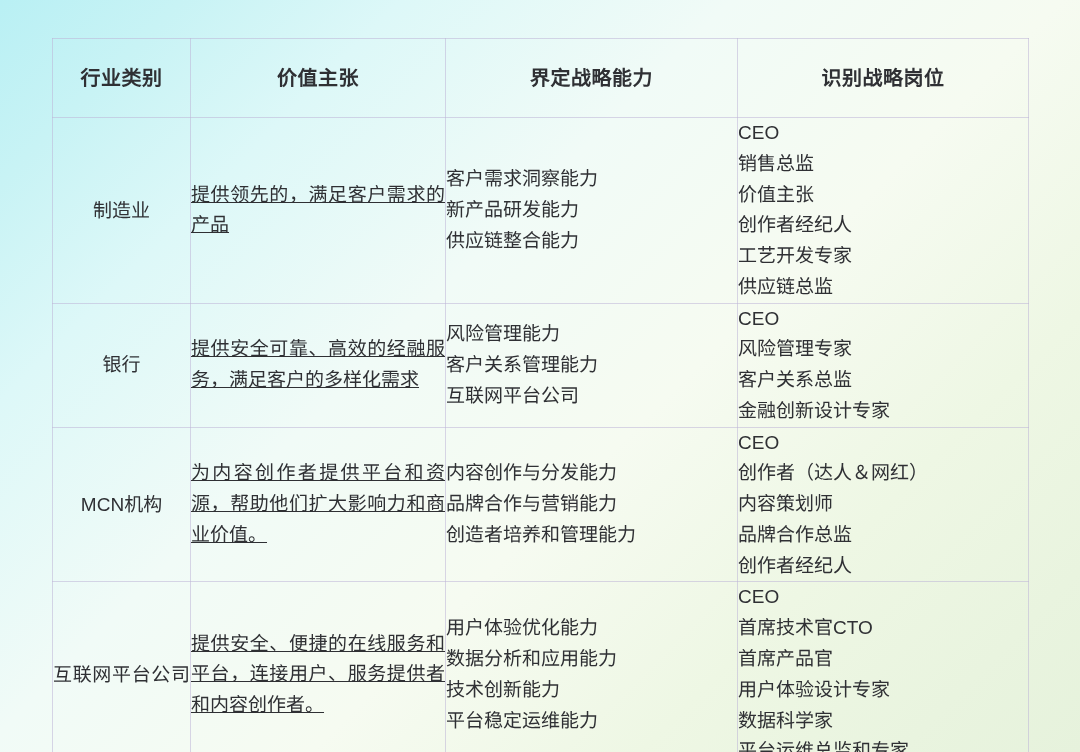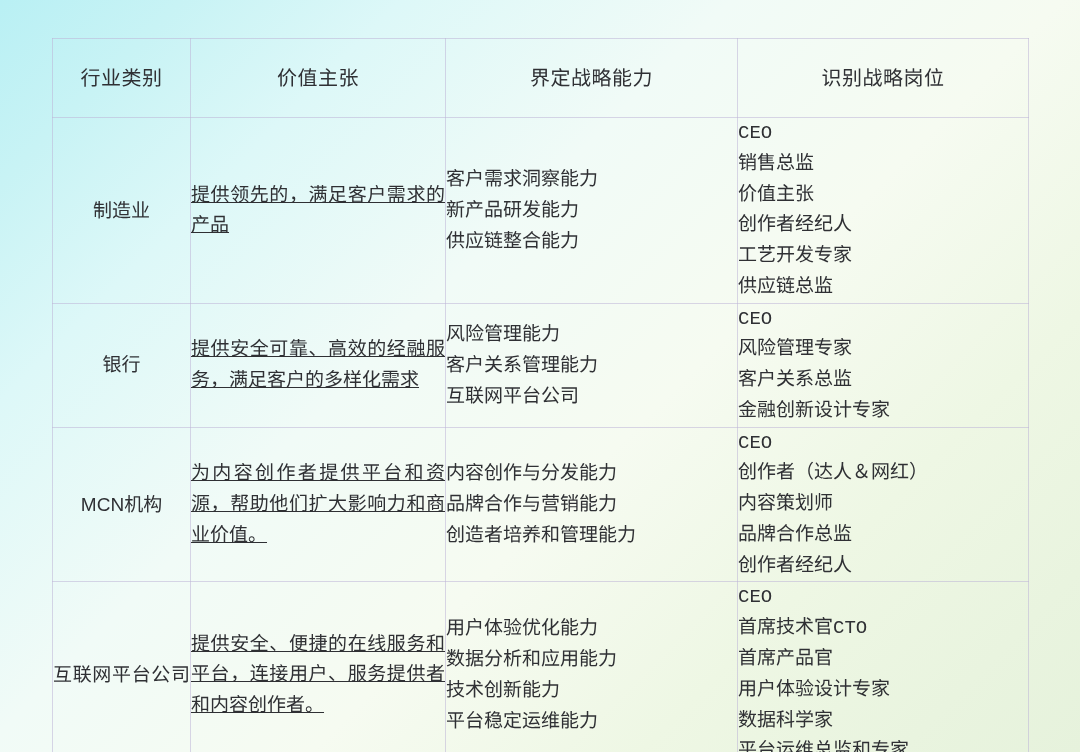--- a/index.html
+++ b/index.html
@@ -62,21 +62,21 @@
   
   col.c1 { width: 138px; }
   col.c2 { width: 255px; }
   col.c3 { width: 292px; }
   col.c4 { width: 291px; }
 
   
   thead th {
     height: 78px;
     font-size: 20px;
-    font-weight: 400;
+    font-weight: 700;
     letter-spacing: 0.5px;
     color: #1f2023;
   }
   thead th .hdr-text {
     display: block;
     line-height: 1.2;
   }
 
   
   tbody tr.data-row { }
@@ -135,21 +135,20 @@
   td.role-cell {
     vertical-align: middle;
   }
   td.role-cell ul {
     display: block;
   }
 
   
   tbody td.role-cell {
     vertical-align: middle;
-    font-family: Liberation Mono, monospace;
   }
 </style>
 </head>
 <body>
 
 <div class="page">
   <div class="table-wrap">
     <table class="strategy-table">
       <colgroup>
         <col class="c1">

